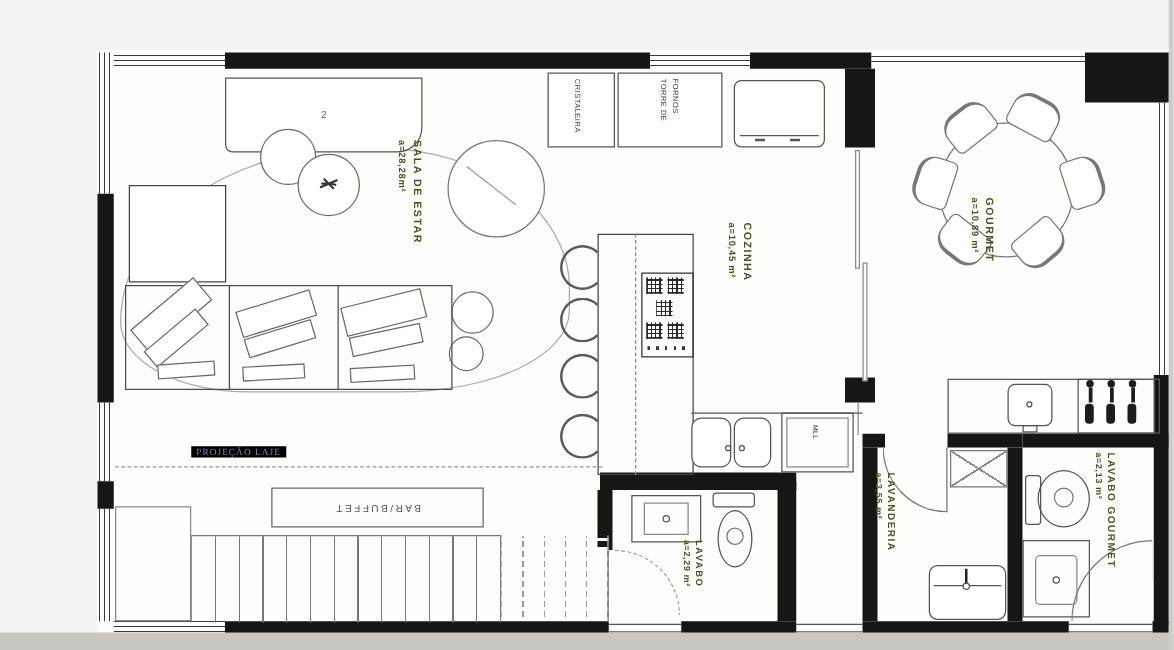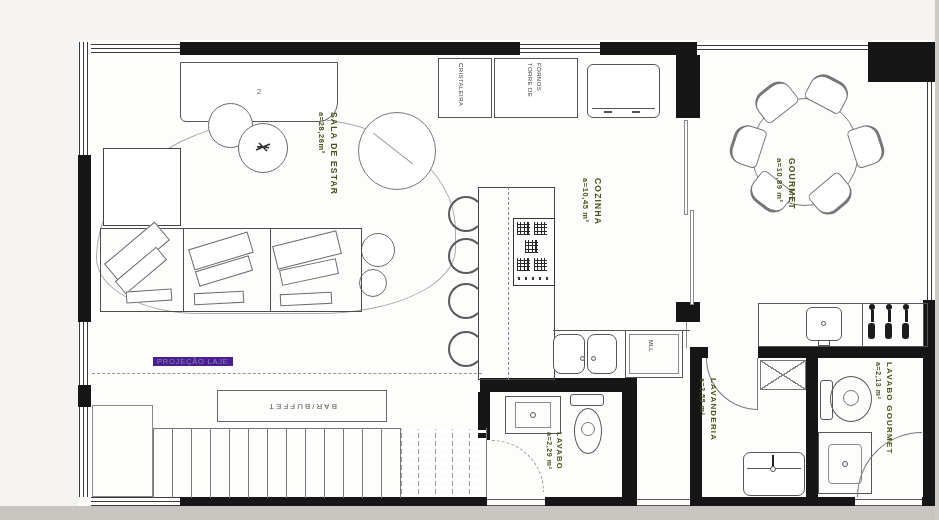--- a/index.html
+++ b/index.html
@@ -221,21 +221,21 @@
   <div class="ln nofill" style="left:818px;top:432px;width:54px;height:62px;"></div>
   <div class="ln nofill thin" style="left:828px;top:444px;width:34px;height:40px;border-radius:4px;"></div>
   <div class="dot" style="left:842px;top:461px;width:6px;height:6px;"></div>
   <div class="arc" style="left:857px;top:432px;width:65px;height:65px;border-top:1px solid #777;border-left:1px solid #777;border-top-left-radius:100%;"></div>
   <div class="vlbl" style="left:872px;top:362px;height:120px;font-size:8px;">
     <span>LAVABO GOURMET</span>
     <span class="area" style="font-size:7px;">a=2,13 m²</span>
   </div>
 
   <div class="dash" style="left:92px;top:373px;width:390px;"></div>
-  <div class="abs" style="left:153px;top:357px;font-size:7.5px;color:#7e8aa8;letter-spacing:0.8px;background:#4c1d95;padding:0 4px;">
+  <div class="abs" style="left:153px;top:357px;font-size:7.5px;color:#7e8aa8;letter-spacing:0.8px;background:#000000;padding:0 4px;font-family:Liberation Serif, serif;">
     <span>PROJEÇÃO LAJE</span>
   </div>
   <div class="ln nofill" style="left:217px;top:390px;width:170px;height:32px;border-color:#666;">
     <span style="display:block;transform:rotate(180deg);text-align:center;line-height:30px;font-size:8px;color:#555;letter-spacing:2px;">BAR/BUFFET</span>
   </div>
   <div class="ln nofill thin" style="left:92px;top:405px;width:61px;height:92px;"></div>
   <div class="stairs" style="left:153px;top:428px;width:248px;height:69px;"></div>
   <div class="stairsd" style="left:401px;top:429px;width:86px;height:68px;"></div>
   <div class="abs" style="left:486px;top:428px;width:1px;height:69px;background:#777;"></div>
 

